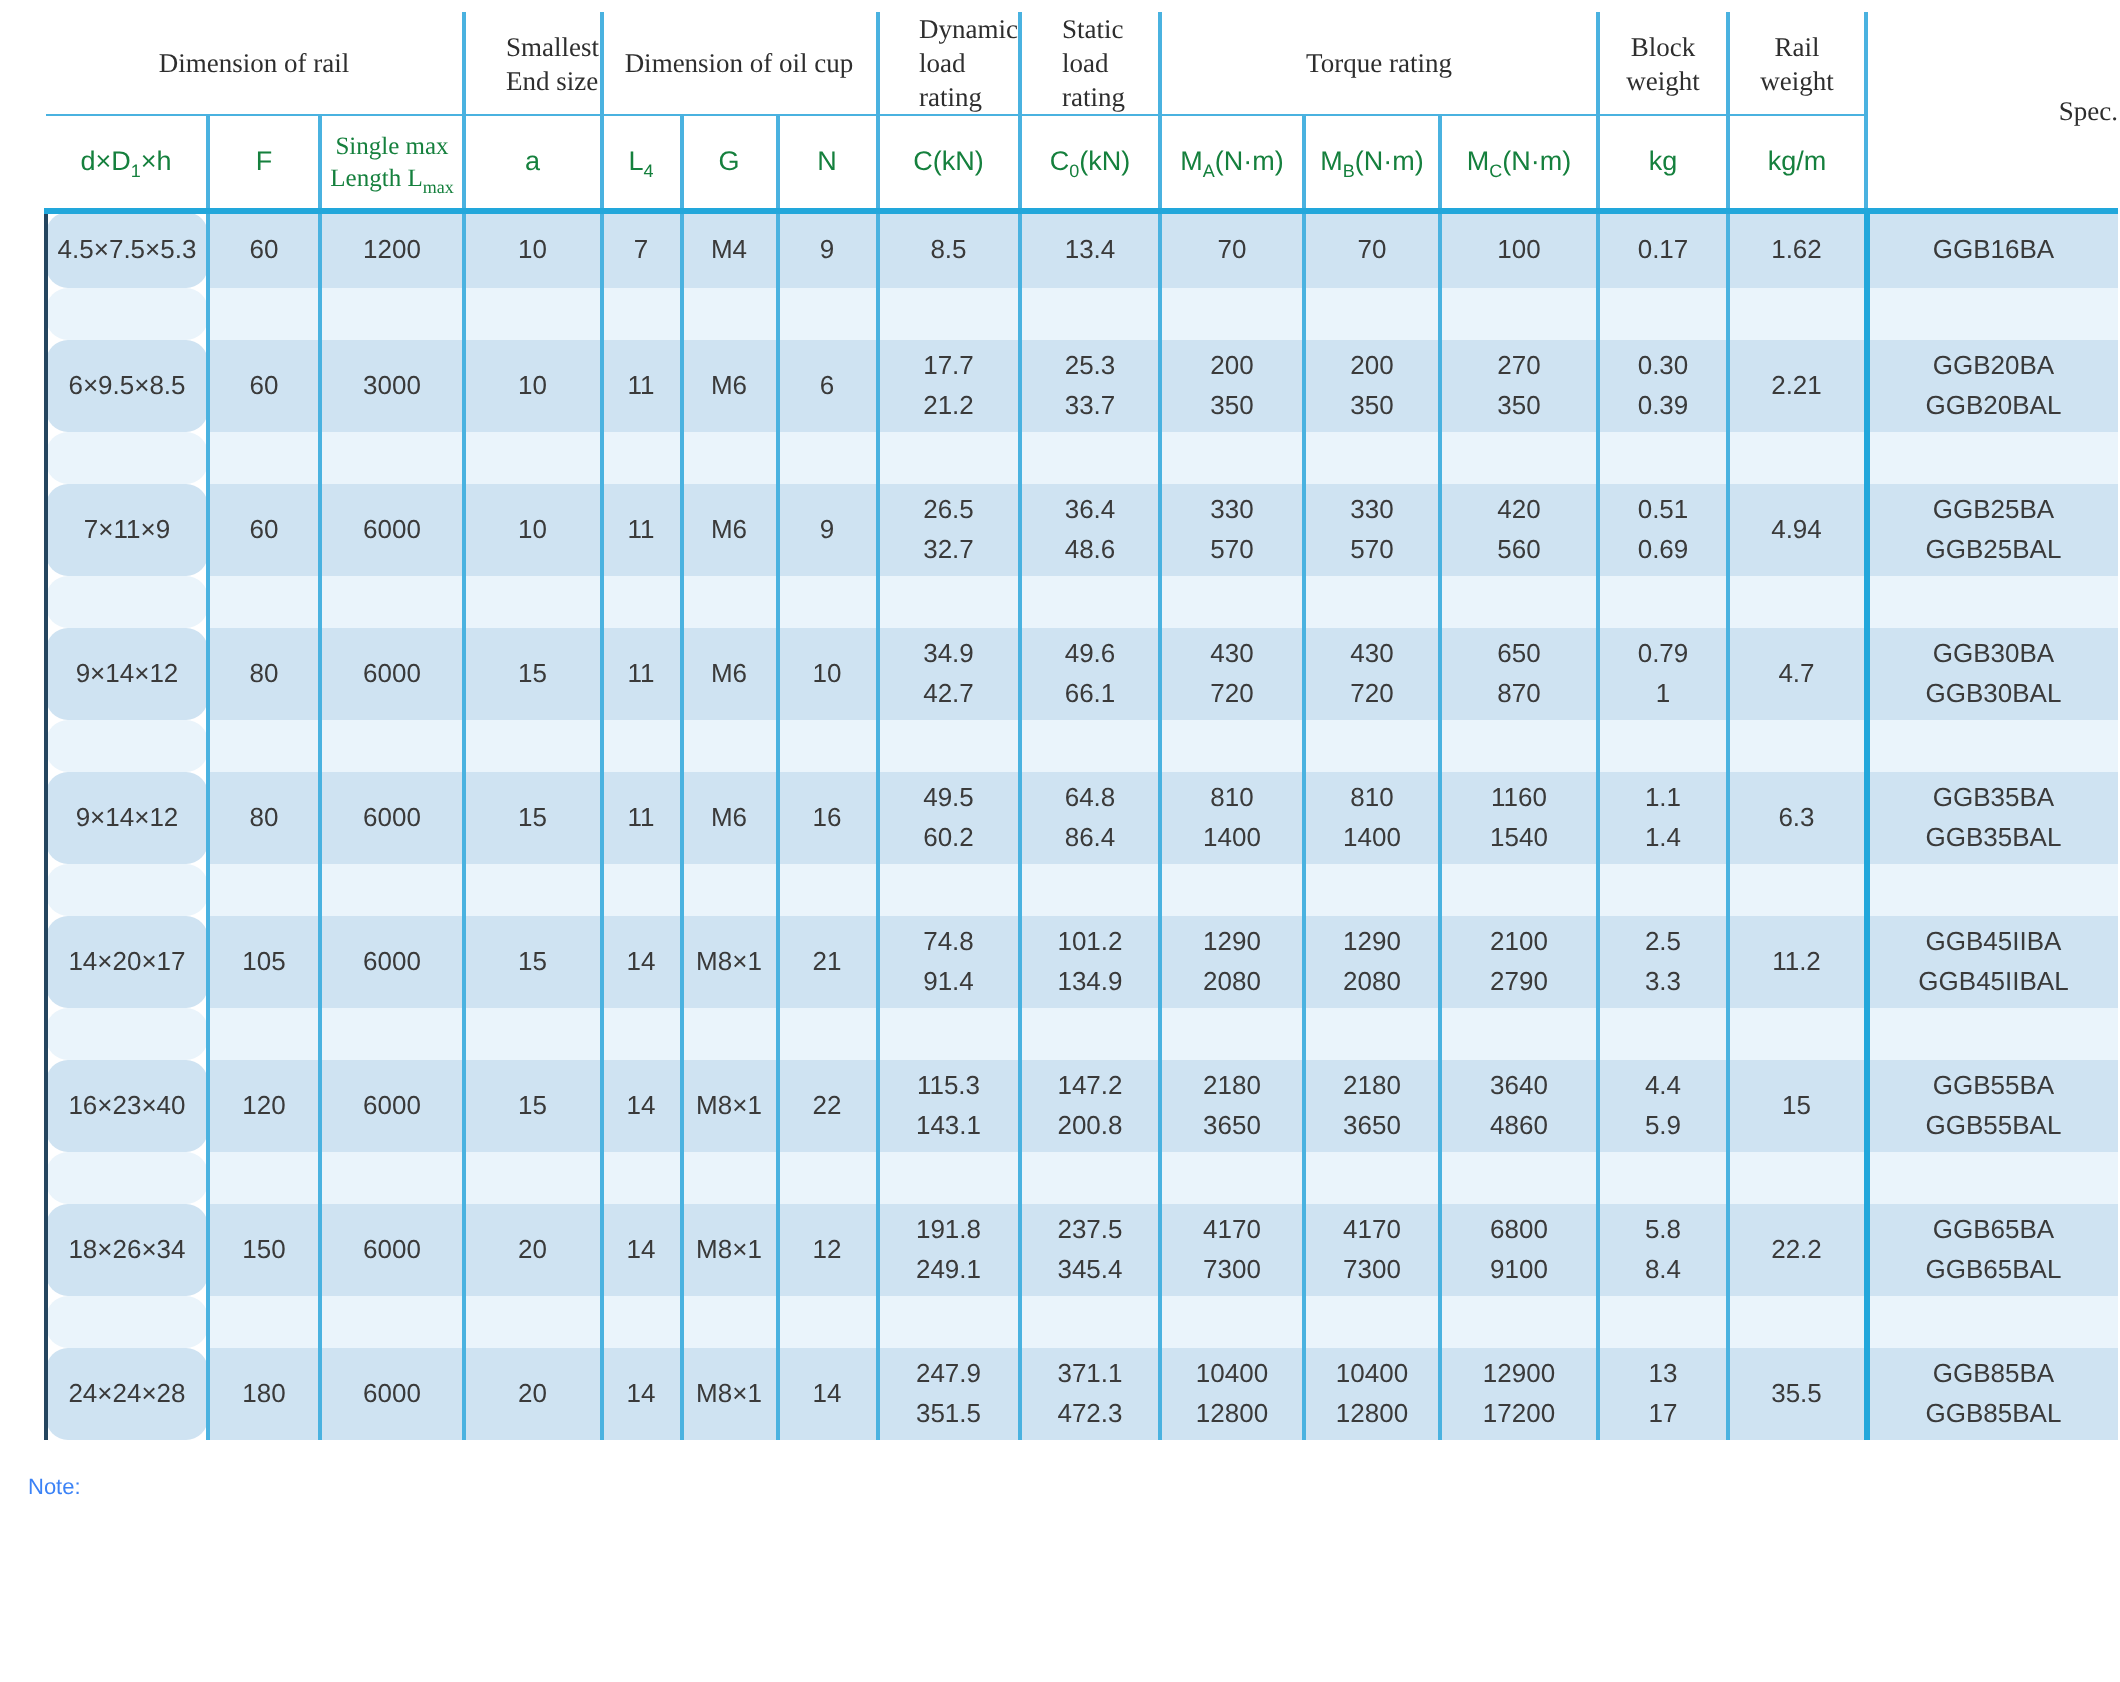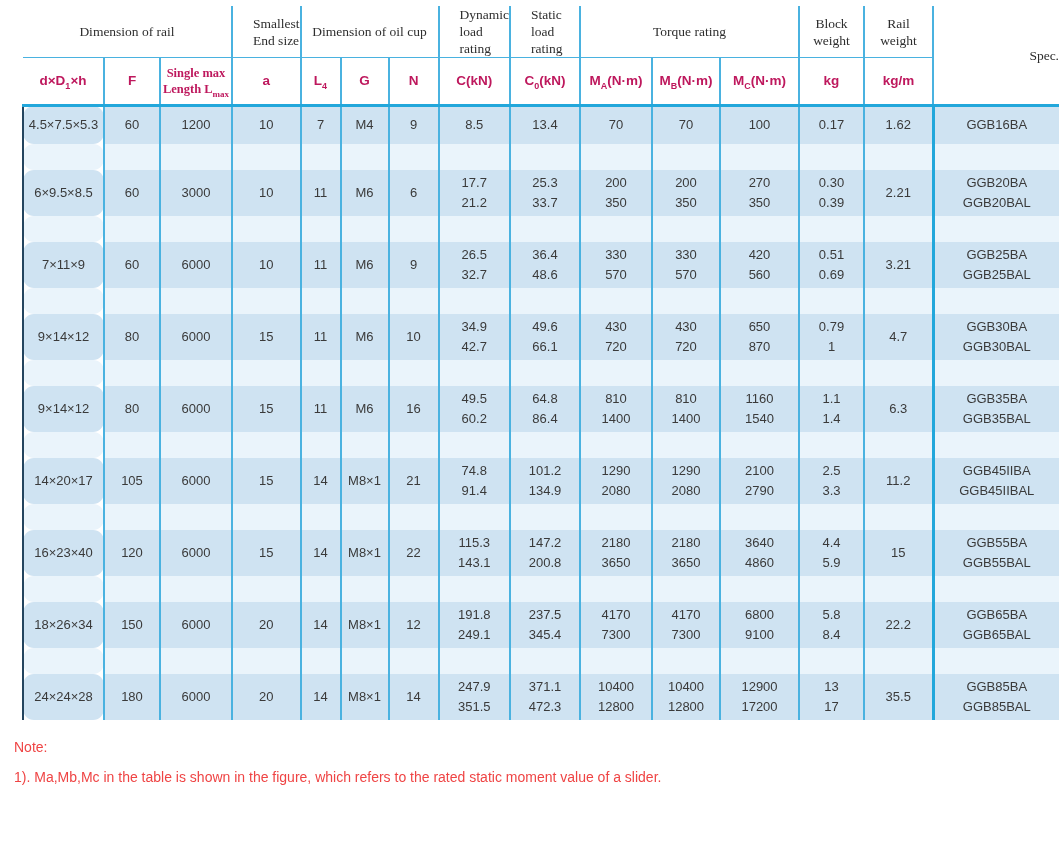--- a/index.html
+++ b/index.html
@@ -17,42 +17,42 @@
   
   .group{
     font-family:"Liberation Serif",serif;font-weight:normal;
     font-size:13.5px;color:#2e2e2e;height:40px;background:#fff;
     border-bottom:1px solid #4ab2e0;line-height:17px;
   }
   .group.left{text-align:left;padding-left:20px;}
   .group:not(:first-child){border-left:2px solid #4ab2e0;}
   
   .sub{
-    font-weight:bold;font-size:13.5px;color:#be185d;height:46px;
+    font-weight:normal;font-size:13.5px;color:#15803d;height:46px;
     background:#fff;line-height:16px;
   }
   .sub:not(:first-child){border-left:2px solid #4ab2e0;}
   tr[data-name="sub-header-row"] th:nth-child(3){
     font-family:"Liberation Serif",serif;font-size:12.5px;
   }
   sub{font-size:9px;line-height:0;}
   
   tbody td{font-size:13px;line-height:20px;}
   tbody td:not(:first-child){border-left:2px solid #4ab2e0;}
   tbody td:first-child{border-left:2px solid #24455f;border-radius:11px;}
   tbody tr:first-child td{border-top:3px solid #22a7db;}
   tbody td.spec-col, th.spec-col{border-left:3px solid #22a7db;}
   th.spec-col{border-bottom:none;text-align:right;}
   .band{height:46px;}
   .band.first{height:38px;}
   .band td{background:#cfe3f2;}
   .spacer{height:26px;}
   .spacer td{background:#eaf4fb;}
   
-  .notes{margin:1px 10px 0 14px;color:#ef4444;font-size:14px;}
+  .notes{margin:1px 10px 0 14px;color:#3b82f6;font-size:11px;}
   .notes p{margin:0 0 8px 0;line-height:1.62;}
 </style>
 </head>
 <body>
 
 <table data-name="spec-table">
   <colgroup>
     <col class="c0">
       <col class="c1">
       <col class="c2">
@@ -174,21 +174,21 @@
         <td data-name="table-cell">10</td>
         <td data-name="table-cell">11</td>
         <td data-name="table-cell">M6</td>
         <td data-name="table-cell">9</td>
         <td data-name="table-cell">26.5<br>32.7</td>
         <td data-name="table-cell">36.4<br>48.6</td>
         <td data-name="table-cell">330<br>570</td>
         <td data-name="table-cell">330<br>570</td>
         <td data-name="table-cell">420<br>560</td>
         <td data-name="table-cell">0.51<br>0.69</td>
-        <td data-name="table-cell">3.21</td>
+        <td data-name="table-cell">4.94</td>
         <td class="spec-col" data-name="table-cell">GGB25BA<br>GGB25BAL</td>
       </tr>
       <tr class="spacer" data-name="spacer-row">
         <td data-name="spacer-cell"></td>
         <td data-name="spacer-cell"></td>
         <td data-name="spacer-cell"></td>
         <td data-name="spacer-cell"></td>
         <td data-name="spacer-cell"></td>
         <td data-name="spacer-cell"></td>
         <td data-name="spacer-cell"></td>
@@ -387,15 +387,14 @@
         <td data-name="table-cell">13<br>17</td>
         <td data-name="table-cell">35.5</td>
         <td class="spec-col" data-name="table-cell">GGB85BA<br>GGB85BAL</td>
       </tr>
     </tbody>
 </table>
 
 <div class="notes" data-name="notes-section">
   <p data-name="notes-title">Note:</p>
   <div data-name="notes-list">
-      <p data-name="note-item">1). Ma,Mb,Mc in the table is shown in the figure, which refers to the rated static moment value of a slider.</p>
     </div>
 </div>
 
 </body></html>

